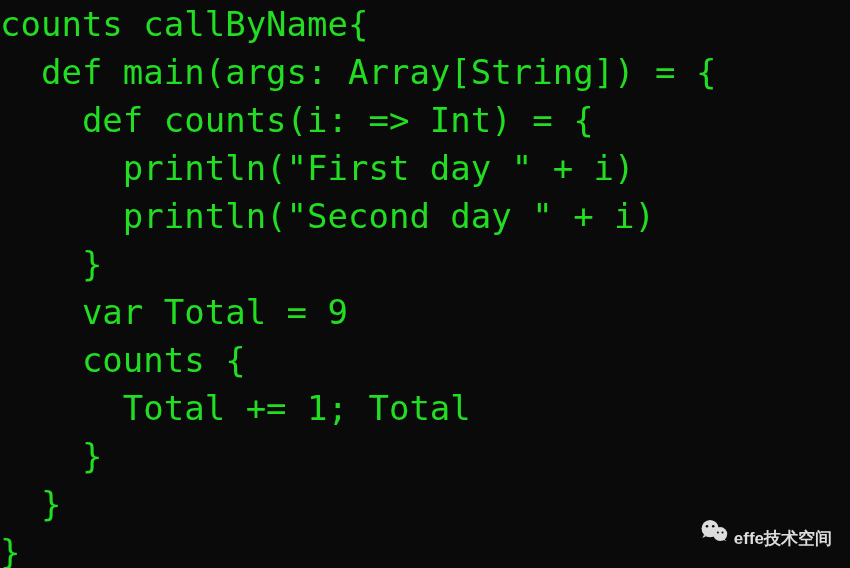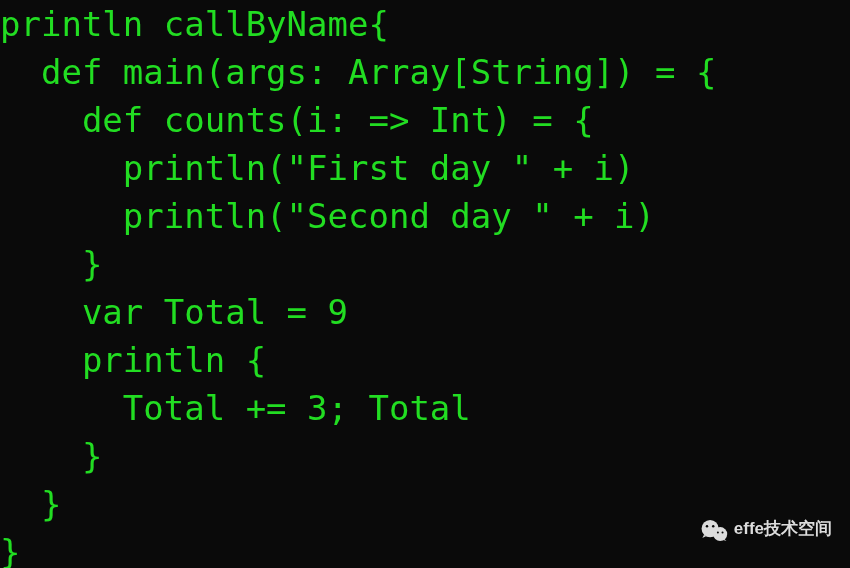--- a/index.html
+++ b/index.html
@@ -19,45 +19,45 @@
     line-height: 48px;
     color: #22dd22;
     font-weight: 500;
     white-space: pre;
   }
   .watermark {
     position: absolute;
     right: 18px;
     bottom: 18px;
     display: flex;
-    align-items: flex-start;
+    align-items: flex-end;
     gap: 6px;
     color: #ddd;
     font-family: -apple-system, BlinkMacSystemFont, "Segoe UI", Arial, sans-serif;
     font-size: 17px;
     font-weight: 600;
   }
   .watermark svg {
     width: 28px;
     height: 28px;
     fill: #ddd;
   }
 </style>
 </head>
 <body>
 
-<pre class="code"><span>println callByName{</span>
+<pre class="code"><span>counts callByName{</span>
 <span>  def main(args: Array[String]) = {</span>
 <span>    def counts(i: =&gt; Int) = {</span>
 <span>      println("First day " + i)</span>
 <span>      println("Second day " + i)</span>
 <span>    }</span>
 <span>    var Total = 9</span>
-<span>    println {</span>
-<span>      Total += 3; Total</span>
+<span>    counts {</span>
+<span>      Total += 1; Total</span>
 <span>    }</span>
 <span>  }</span>
 <span>}</span></pre>
 
 <div class="watermark">
   <span>
     <svg viewBox="0 0 36 30">
       <circle cx="13" cy="12" r="11"></circle>
       <circle cx="26" cy="19" r="9"></circle>
       <circle cx="9" cy="9" r="1.6" fill="#0a0a0a"></circle>

